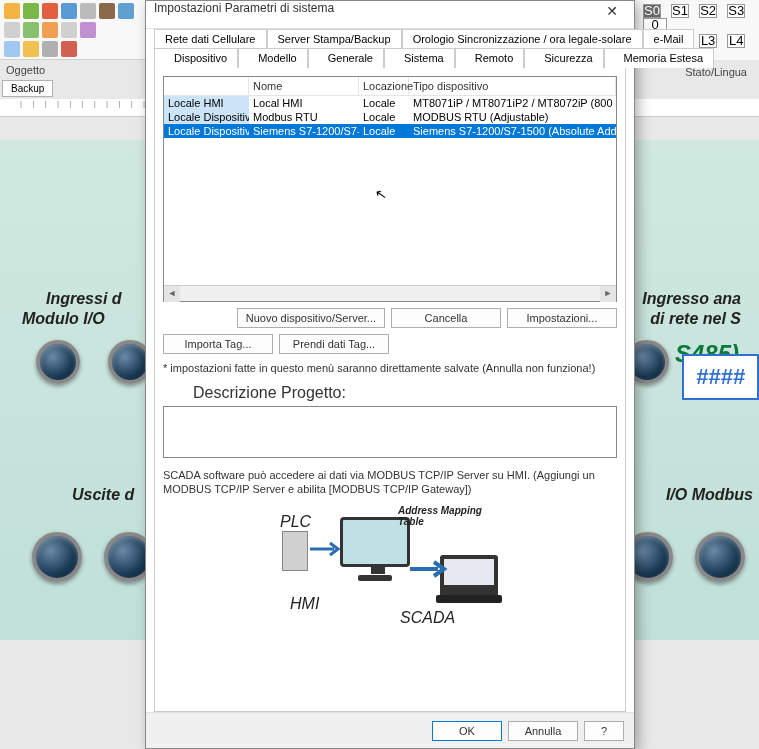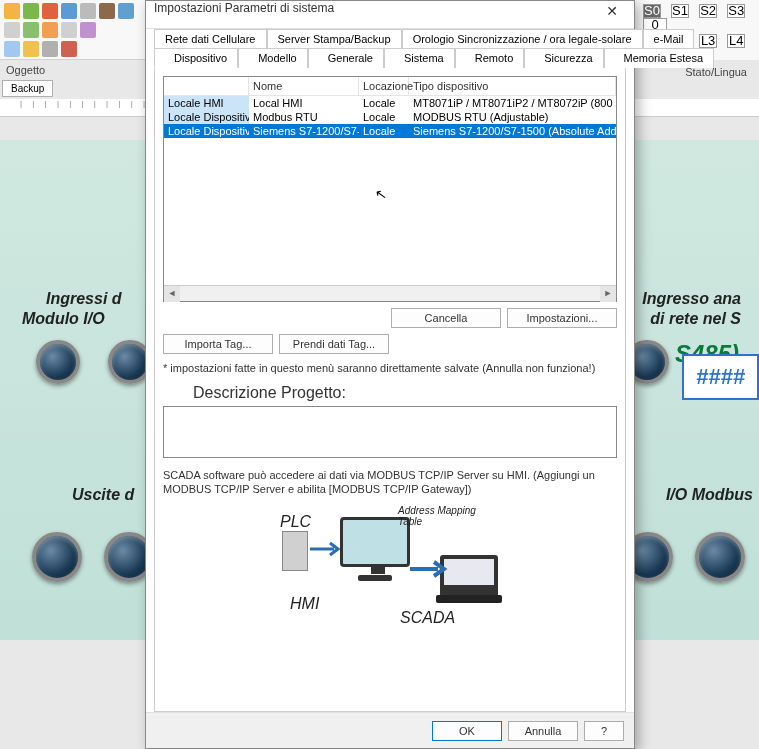--- a/index.html
+++ b/index.html
@@ -73,21 +73,21 @@
 
 .diagram-wrap { display:flex; justify-content:center; margin-top:8px;}
 .diagram { width:220px; height:120px; position:relative;}
 .diagram-monitor { position:absolute; left:60px; top:12px; width:70px; height:50px; border:3px solid #333; background:#bfe0e5; border-radius:4px;}
 .diagram-monitor::after { content:""; position:absolute; left:28px; bottom:-10px; width:14px; height:10px; background:#333;}
 .diagram-base { position:absolute; left:78px; top:70px; width:34px; height:6px; background:#333; border-radius:2px;}
 .diagram-plc { position:absolute; left:2px; top:26px; width:26px; height:40px; background:#d0d0d0; border:1px solid #888;}
 .diagram-laptop { position:absolute; right:2px; top:50px; width:58px; height:42px; background:#333; border-radius:3px;}
 .diagram-laptop::before { content:""; position:absolute; left:4px; top:4px; right:4px; height:26px; background:#e8e8f0;}
 .diagram-laptop::after { content:""; position:absolute; left:-4px; right:-4px; bottom:-6px; height:8px; background:#222; border-radius:2px;}
-.diagram-arrow { position:absolute; font-size:10px; color:#2a6db0; font-style:italic; font-weight:normal;}
+.diagram-arrow { position:absolute; font-size:10px; color:#2a6db0; font-style:italic; font-weight:bold;}
 .diagram-label { position:absolute; font-size:16px; font-style:italic; font-weight:normal; color:#222;}
 
 .dialog-footer { height:36px; border-top:1px solid #e0e0e0; display:flex; justify-content:flex-end; align-items:center; gap:6px; padding:0 10px; background:#f0f0f0;}
 .dialog-footer .btn { min-width:70px; padding:3px 6px;}
 .dialog-footer .btn.default { border-color:#0078d7;}
 
 .cursor-arrow { position:absolute; left:375px; top:186px; font-size:14px; color:#000; pointer-events:none; transform:rotate(-10deg);}
 </style>
 </head>
 <body>
@@ -217,20 +217,21 @@
       <div class="device-scroll">
         <div class="scroll-arrow">◄</div>
         <div class="scroll-track">
             <div class="scroll-thumb"></div>
           </div>
         <div class="scroll-arrow">►</div>
       </div>
     </div>
 
     <div class="btn-row right">
+      <div class="btn" style="min-width:120px">Nuovo dispositivo/Server...</div>
       <div class="btn">Cancella</div>
       <div class="btn">Impostazioni...</div>
     </div>
     <div class="btn-row">
       <div class="btn">Importa Tag...</div>
       <div class="btn">Prendi dati Tag...</div>
     </div>
 
     <div class="note">* impostazioni fatte in questo menù saranno direttamente salvate (Annulla non funziona!)</div>
 

